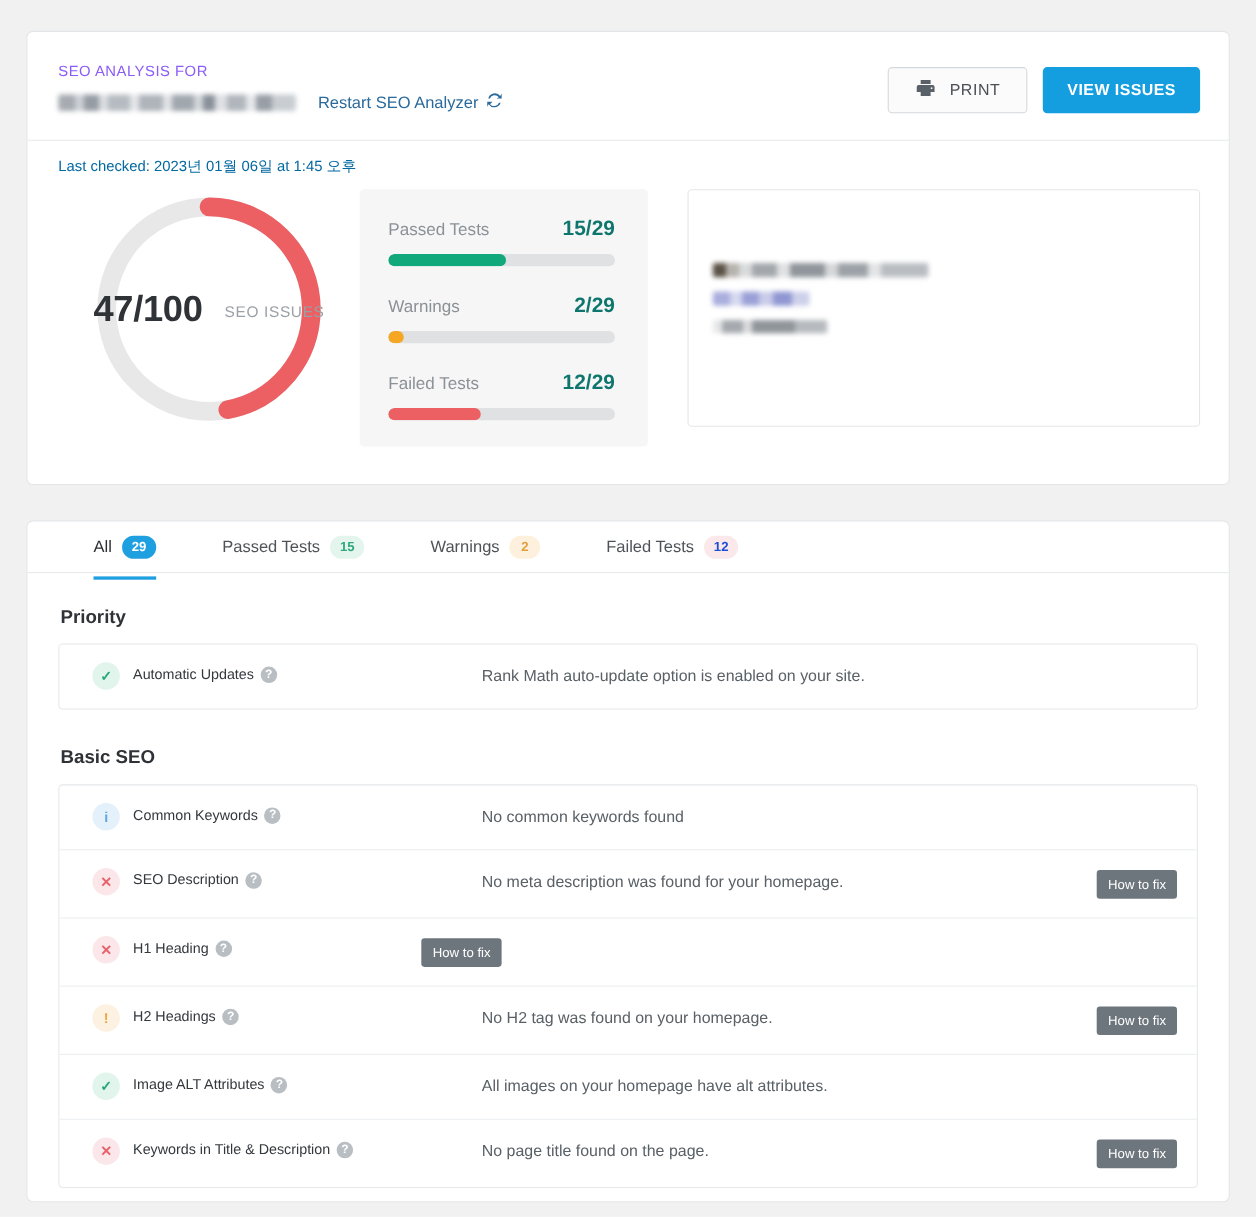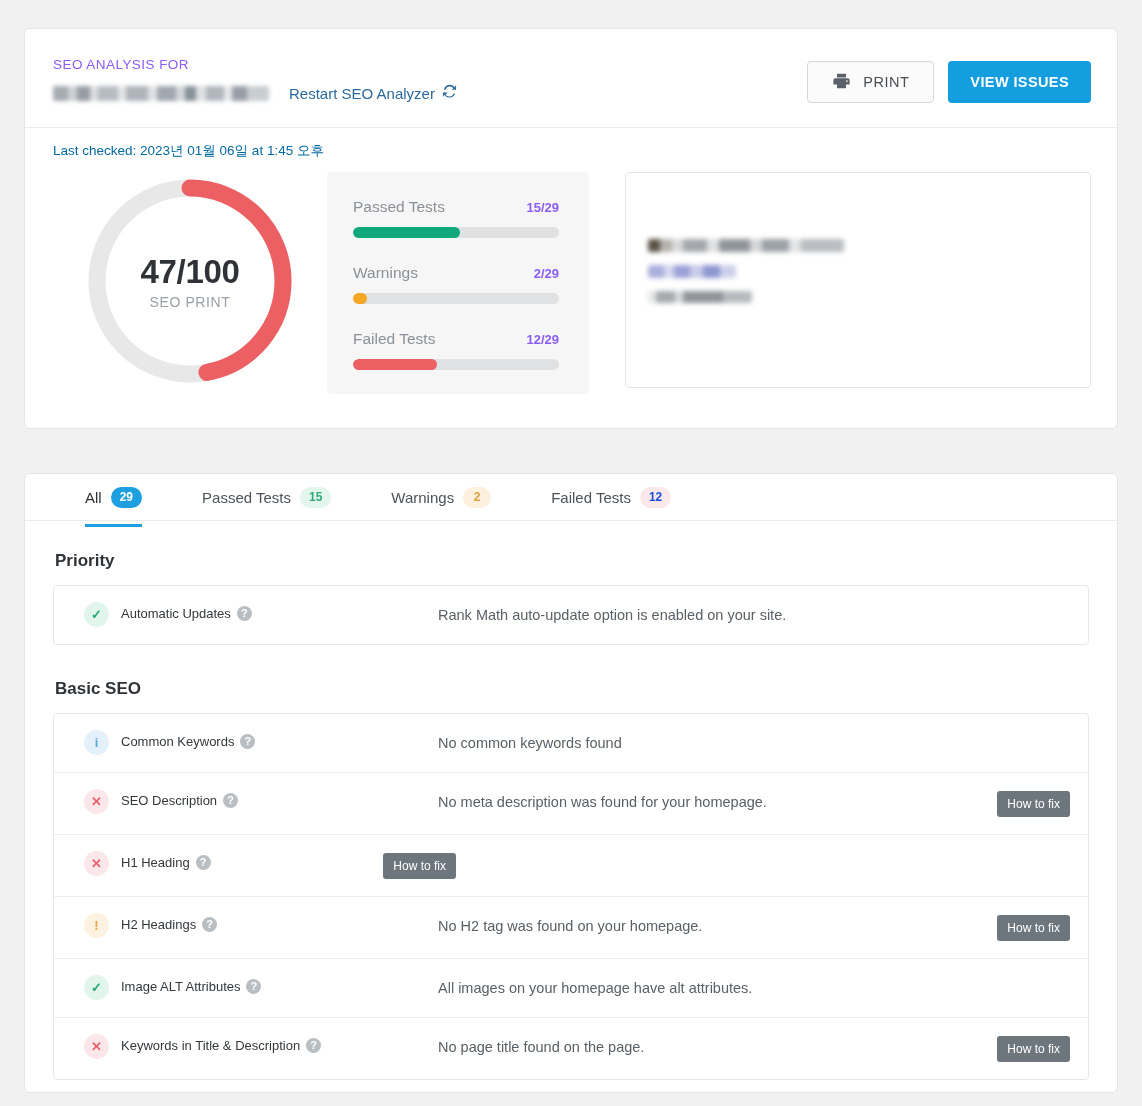--- a/index.html
+++ b/index.html
@@ -62,34 +62,34 @@
   
   .top-body { padding: 14px 26px 34px 28px; }
   .last-checked {
     text-align: left; font-size: 13.5px; color: #0369a1; margin-bottom: 12px;
   }
   .summary-row { display: flex; align-items: flex-start; gap: 0; }
 
   .score-wrap { width: 274px; display: flex; justify-content: center; padding-top: 4px; }
   .score-ring { position: relative; width: 210px; height: 210px; }
   .score-center {
-    position: absolute; inset: 0; display: flex; flex-direction: column;
-    align-items: center; justify-content: center;
+    position: absolute; inset: 0; display: flex; flex-direction: row;
+    align-items: center; justify-content: space-between;
   }
   .score-value { font-size: 33px; font-weight: bold; color: #2f3337; letter-spacing: -.3px; }
   .score-caption { font-size: 14px; color: #9aa0a6; letter-spacing: .6px; margin-top: 3px; }
 
   .stats-box {
     width: 262px; background: #f6f6f6; border-radius: 4px;
     padding: 26px 30px 24px 26px;
   }
   .stat + .stat { margin-top: 26px; }
   .stat-head { display: flex; justify-content: space-between; align-items: baseline; margin-bottom: 11px; }
   .stat-label { font-size: 15.5px; color: #8b9197; }
-  .stat-value { font-size: 13px; font-weight: bold; color: #8b5cf6; }
+  .stat-value { font-size: 19px; font-weight: bold; color: #0f766e; }
   .bar-track { height: 11px; background: #dfe1e3; border-radius: 6px; overflow: hidden; }
   .bar-fill { height: 100%; border-radius: 6px; }
 
   .preview-box {
     flex: 1; margin-left: 36px; height: 216px;
     background: #fff; border: 1px solid #e3e6e8; border-radius: 4px;
     padding: 66px 0 0 22px;
   }
   .bl { border-radius: 2px; filter: blur(2.4px); margin-bottom: 13px; }
   .bl1 {
@@ -227,21 +227,21 @@
       <div class="summary-row">
 
         <div class="score-wrap">
           <div class="score-ring">
             <svg width="210" height="210" viewBox="0 0 210 210">
               <circle cx="105" cy="105" r="93" fill="none" stroke="#e8e8e8" stroke-width="17"></circle>
               <circle id="score-arc" cx="105" cy="105" r="93" fill="none" stroke="#ec5f63" stroke-width="17" stroke-linecap="round" transform="rotate(-90 105 105)" stroke-dasharray="274.6380297768197 584.3362335677015"></circle>
             </svg>
             <div class="score-center">
               <div class="score-value">47/100</div>
-              <div class="score-caption">SEO PRINT</div>
+              <div class="score-caption">SEO ISSUES</div>
             </div>
           </div>
         </div>
 
         <div class="stats-box">
           <div class="stat">
             <div class="stat-head">
               <span class="stat-label">Passed Tests</span>
               <span class="stat-value">15/29</span>
             </div>

